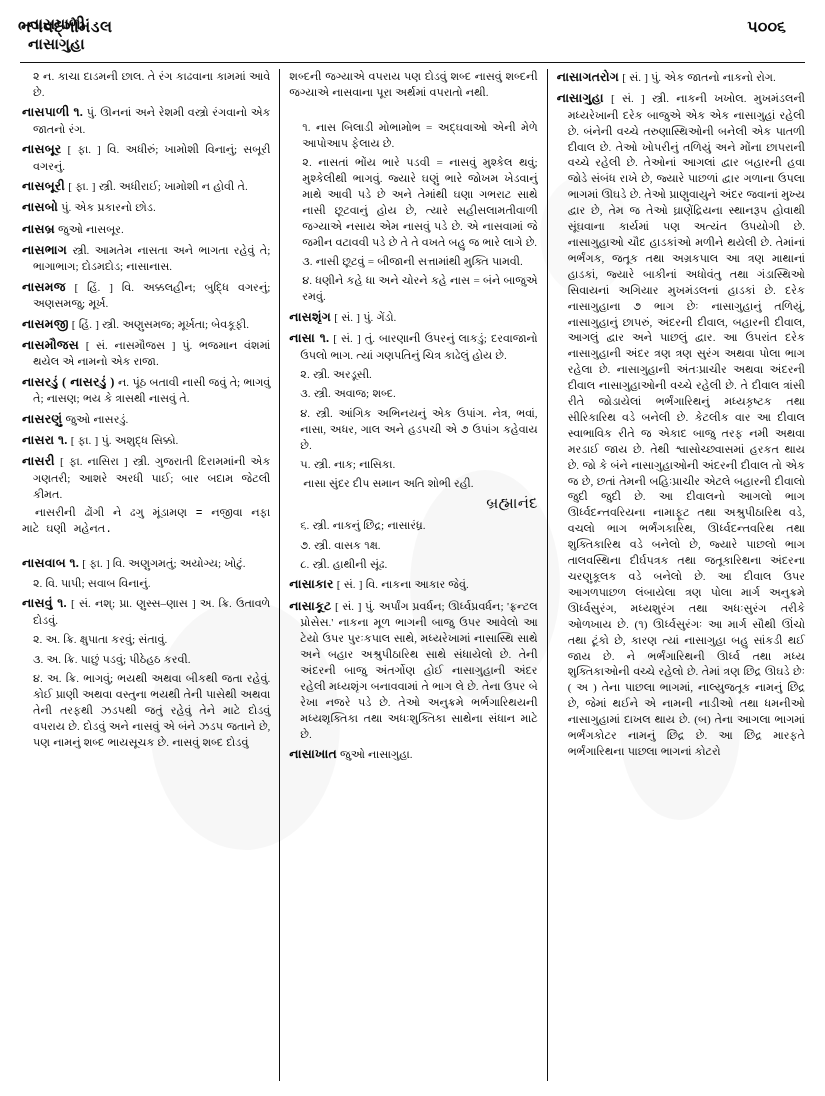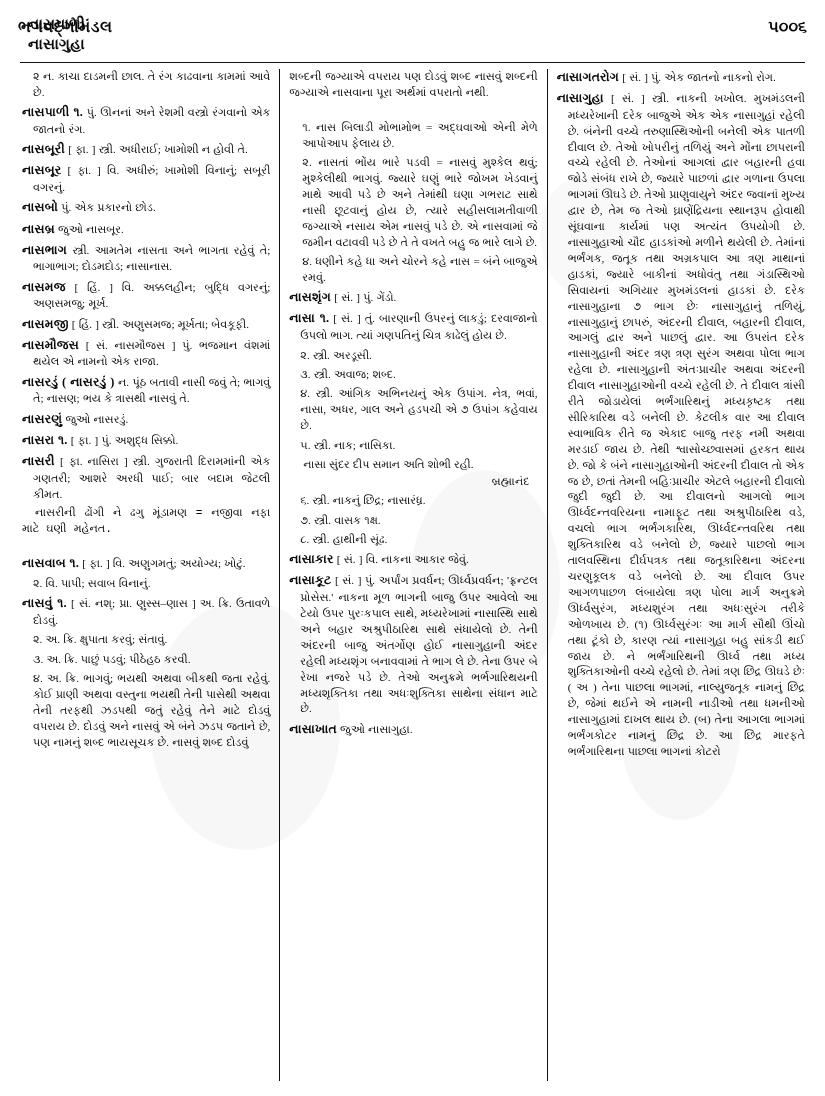--- a/index.html
+++ b/index.html
@@ -27,21 +27,21 @@
     letter-spacing:.2px;
   }
   .rh-left div{white-space:nowrap;}
   .rh-center{
     position:absolute;left:0;right:0;top:4px;
     text-align:left;
     font-weight:bold;font-size:16px;
     letter-spacing:.4px;
   }
   .rh-right{
-    position:absolute;right:0;top:4px;
+    position:absolute;right:21px;top:4px;
     font-weight:bold;font-size:16px;
   }
 
   .rule{
     border-top:1.4px solid #111;
     margin:2px 2px 6px 2px;
   }
 
   
   .cols{
@@ -99,22 +99,22 @@
     font-size:12.4px;
     letter-spacing:.2px;
   }
   .quote{
     margin:0 0 1px 0;
     padding-left:14px;
     font-size:11px;
   }
   .attrib{
     text-align:right;
-    font-size:11px;
-    margin:0 8px 4px 0;
+    font-size:15px;
+    margin:0 0 4px 0;
     letter-spacing:.2px;
   }
 
   
   .blotch{
     position:absolute;
     border-radius:50%;
     background:#000;
     opacity:.030;
     pointer-events:none;
@@ -142,22 +142,22 @@
     <div class="rh-center">ભગવદ્ગોમંડલ</div>
     <div class="rh-right">૫૦૦૬</div>
   </div>
 
   <div class="rule"></div>
 
   <div class="cols">
     <div class="col c1">
         <p class="sense">૨  ન.  કાચા દાડમની છાલ. તે રંગ કાઢવાના કામમાં આવે છે.</p>
         <p class="entry hang"><span class="hw">નાસપાળી ૧.</span><span> પું. ઊનનાં અને રેશમી વસ્ત્રો રંગવાનો એક જાતનો રંગ.</span></p>
+        <p class="entry hang"><span class="hw">નાસબૂર</span><span> [ ફા. ] વિ. અધીરું; ખામોશી વિનાનું; સબૂરી વગરનું.</span></p>
         <p class="entry hang"><span class="hw">નાસબૂરી</span><span> [ ફા. ] સ્ત્રી. અધીરાઈ; ખામોશી ન હોવી તે.</span></p>
-        <p class="entry hang"><span class="hw">નાસબૂર</span><span> [ ફા. ] વિ. અધીરું; ખામોશી વિનાનું; સબૂરી વગરનું.</span></p>
         <p class="entry hang"><span class="hw">નાસબો</span><span> પું. એક પ્રકારનો છોડ.</span></p>
         <p class="entry hang"><span class="hw">નાસબ્ર</span><span> જુઓ નાસબૂર.</span></p>
         <p class="entry hang"><span class="hw">નાસભાગ</span><span> સ્ત્રી. આમતેમ નાસતા અને ભાગતા રહેવું તે; ભાગાભાગ; દોડમદોડ; નાસાનાસ.</span></p>
         <p class="entry hang"><span class="hw">નાસમજ</span><span> [ હિં. ] વિ. અક્કલહીન; બુદ્ધિ વગરનું; અણસમજુ; મૂર્ખ.</span></p>
         <p class="entry hang"><span class="hw">નાસમજી</span><span> [ હિં. ] સ્ત્રી. અણુસમજ; મૂર્ખતા; બેવકૂફી.</span></p>
         <p class="entry hang"><span class="hw">નાસમૌજસ</span><span> [ સં. નાસમૌજસ ] પું. ભજમાન વંશમાં થયેલ એ નામનો એક રાજા.</span></p>
         <p class="entry hang"><span class="hw">નાસરડું ( નાસરડું )</span><span> ન. પૂંઠ બતાવી નાસી જવું તે; ભાગવું તે; નાસણ; ભય કે ત્રાસથી નાસવું તે.</span></p>
         <p class="entry hang"><span class="hw">નાસરણું</span><span> જુઓ નાસરડું.</span></p>
         <p class="entry hang"><span class="hw">નાસરા ૧.</span><span> [ ફા. ] પું. અશુદ્ધ સિક્કો.</span></p>
         <p class="entry hang"><span class="hw">નાસરી</span><span> [ ફા. નાસિરા ]  સ્ત્રી. ગુજરાતી દિરામમાંની એક ગણતરી; આશરે અરધી પાઈ; બાર બદામ જેટલી કીમત.</span></p>
@@ -167,20 +167,21 @@
         <p class="entry hang"><span class="hw">નાસવું ૧.</span><span> [ સં.  નશ્;  પ્રા.  ણુસ્સ–ણાસ ] અ. ક્રિ. ઉતાવળે દોડવું.</span></p>
         <p class="sense">૨. અ. ક્રિ. ક્ષુપાતા કરવું; સંતાવું.</p>
         <p class="sense">૩. અ. ક્રિ. પાછું પડવું; પીઠેહઠ કરવી.</p>
         <p class="sense">૪. અ. ક્રિ. ભાગવું; ભયથી અથવા બીકથી જતા રહેવું. કોઈ પ્રાણી અથવા વસ્તુના ભયથી તેની પાસેથી અથવા તેની તરફથી ઝડપથી જતું રહેવું તેને માટે દોડવું વપરાય છે. દોડવું અને નાસવું એ બંને ઝડપ જતાને છે, પણ નામનું શબ્દ ભાયસૂચક છે. નાસવું શબ્દ દોડવું</p>
       </div>
     <div class="vrule"></div>
     <div class="col c2">
         <p class="cont">શબ્દની જગ્યાએ વપરાય પણ દોડવું શબ્દ નાસવું શબ્દની જગ્યાએ નાસવાના પૂરા અર્થમાં વપરાતો નથી.</p>
         <p class="sense idiom">૧. નાસ બિલાડી મોભામોભ = અદ્ઘવાઓ એની મેળે આપોઆપ ફેલાય છે.</p>
         <p class="sense idiom">૨. નાસતાં ભોંય ભારે પડવી = નાસવું મુશ્કેલ થવું; મુશ્કેલીથી ભાગવું. જ્યારે ઘણું ભારે જોખમ ખેડવાનું માથે આવી પડે છે અને તેમાંથી ઘણા ગભરાટ સાથે નાસી છૂટવાનું હોય છે, ત્યારે સહીસલામતીવાળી જગ્યાએ નસાય એમ નાસવું પડે છે. એ નાસવામાં જે જમીન વટાવવી પડે છે તે તે વખતે બહુ જ ભારે લાગે છે.</p>
+        <p class="sense idiom">૩. નાસી છૂટવું = બીજાની સત્તામાંથી મુક્તિ પામવી.</p>
         <p class="sense idiom">૪. ધણીને કહે ધા અને ચોરને કહે નાસ = બંને બાજુએ રમવું.</p>
         <p class="entry hang"><span class="hw">નાસશૃંગ</span><span> [ સં. ] પું. ગેંડો.</span></p>
         <p class="entry hang"><span class="hw">નાસા ૧.</span><span> [ સં. ] તું. બારણાની ઉપરનું લાકડું; દરવાજાનો ઉપલો ભાગ. ત્યાં ગણપતિનું ચિત્ર કાઢેલું હોય છે.</span></p>
         <p class="sense">૨. સ્ત્રી. અરડૂસી.</p>
         <p class="sense">૩. સ્ત્રી. અવાજ; શબ્દ.</p>
         <p class="sense">૪. સ્ત્રી. આંગિક અભિનયનું એક ઉપાંગ. નેત્ર, ભવાં, નાસા, અધર, ગાલ અને હડપચી એ ૭ ઉપાંગ કહેવાય છે.</p>
         <p class="sense">૫. સ્ત્રી. નાક; નાસિકા.</p>
         <p class="quote">નાસા સુંદર દીપ સમાન અતિ શોભી રહી.</p>
         <p class="attrib">બ્રહ્માનંદ</p>
         <p class="sense">૬. સ્ત્રી. નાકનું છિદ્ર; નાસારંધ્ર.</p>

